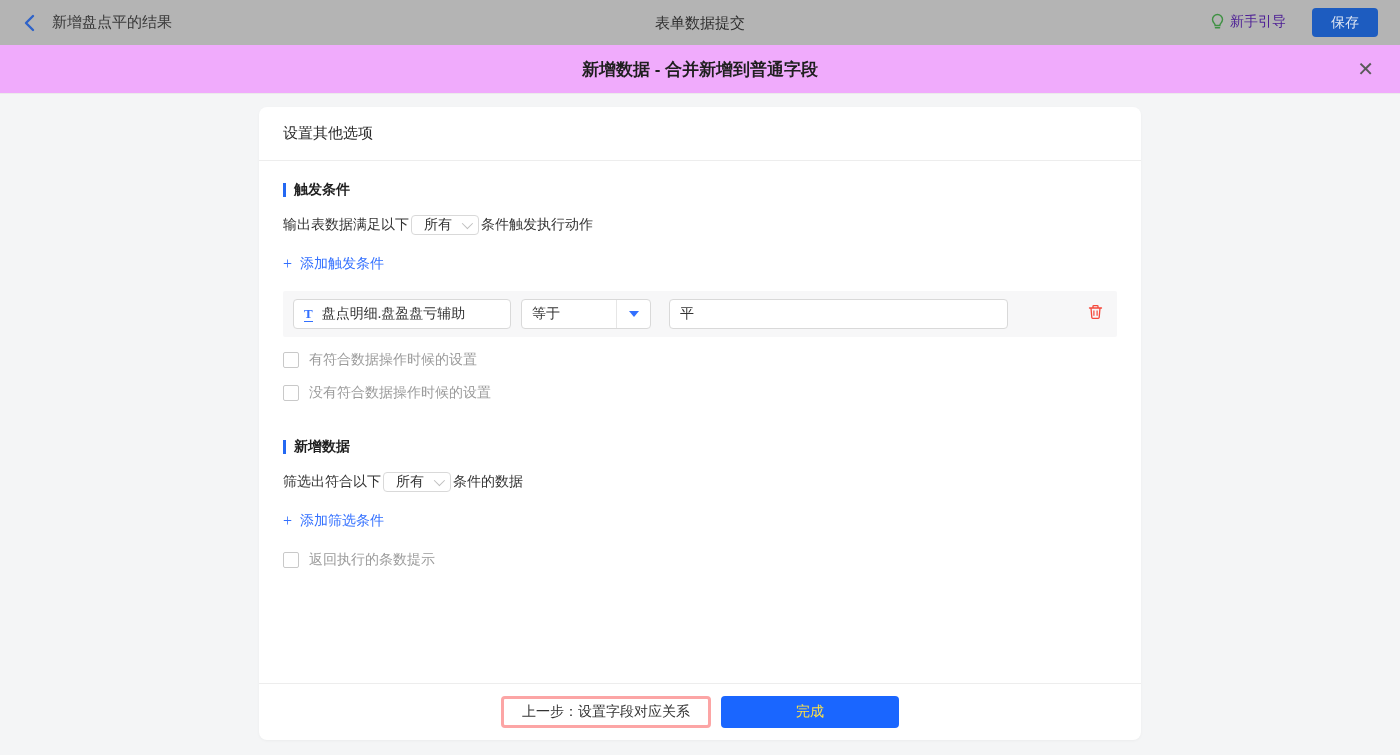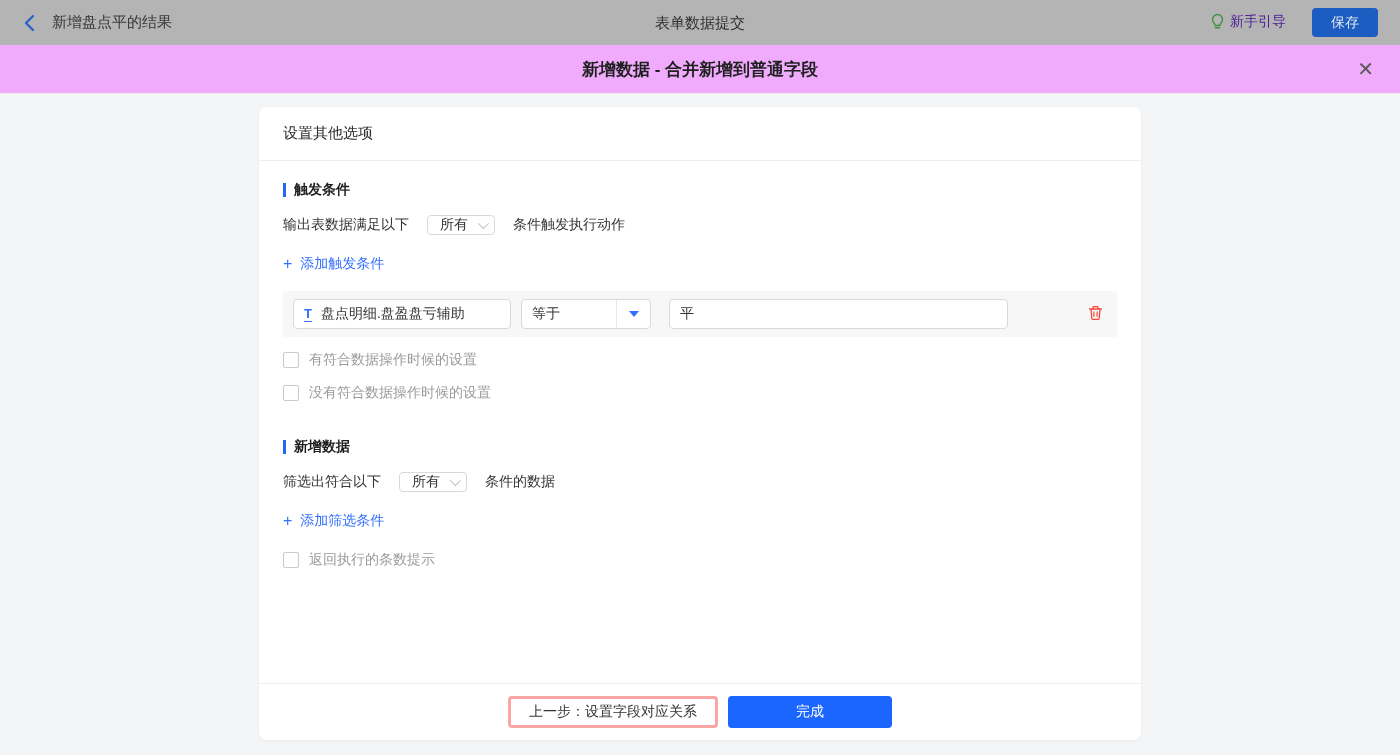--- a/index.html
+++ b/index.html
@@ -49,28 +49,28 @@
   }
   .card {
     width:882px; height:633px; background:#fff; border-radius:8px;
     box-shadow:0 1px 3px rgba(0,0,0,0.04);
     display:flex; flex-direction:column;
   }
   .card-header {
     height:54px; padding:0 24px; display:flex; align-items:center;
     border-bottom:1px solid #ededed; font-size:15px; color:#2b2b2b;
   }
-  .card-body { flex:1; padding:20px 24px 0 24px; overflow:hidden; }
+  .card-body { flex:1; padding:20px 24px 0 24px; overflow:hidden;font-family:Liberation Serif, serif; }
 
   .section-title {
     display:flex; align-items:center; font-weight:bold; font-size:14px; color:#1f1f1f;
   }
   .section-bar { width:3px; height:14px; background:#2468f2; margin-right:8px; }
 
-  .sentence { display:flex; align-items:center; margin-top:16px; gap:18px; }
+  .sentence { display:flex; align-items:center; margin-top:16px; gap:2px; }
   .sentence-text { color:#333; }
 
   .mini-select {
     min-width:60px; height:20px; padding:0 8px 0 12px;
     border:1px solid #d9d9d9; border-radius:4px; background:#fff;
     display:flex; align-items:center; gap:10px; cursor:pointer;
   }
   .chevron-down {
     width:8px; height:8px; border-right:1.5px solid #bfbfbf; border-bottom:1.5px solid #bfbfbf;
     transform:rotate(45deg) translateY(-2px);
@@ -134,22 +134,22 @@
 
   .card-footer {
     height:57px; border-top:1px solid #ededed;
     display:flex; align-items:center; justify-content:center; gap:10px;
   }
   .prev-btn {
     height:32px; padding:0 18px; background:#fff; border:3px solid #fca5a5; border-radius:4px;
     font-size:14px; color:#333; cursor:pointer; font-family:inherit;
   }
   .finish-btn {
-    width:164px; height:32px; background:#1a66ff; border:none; border-radius:4px;
-    font-size:14px; color:#ffffff; cursor:pointer; font-family:inherit;
+    width:178px; height:32px; background:#1a66ff; border:none; border-radius:4px;
+    font-size:14px; color:#fde047; cursor:pointer; font-family:inherit;
   }
 </style>
 </head>
 <body>
 
 <div class="topbar">
   <div class="topbar-left">
     <span class="back-btn">
       <span>
         <svg width="16" height="18" viewBox="0 0 16 18">

